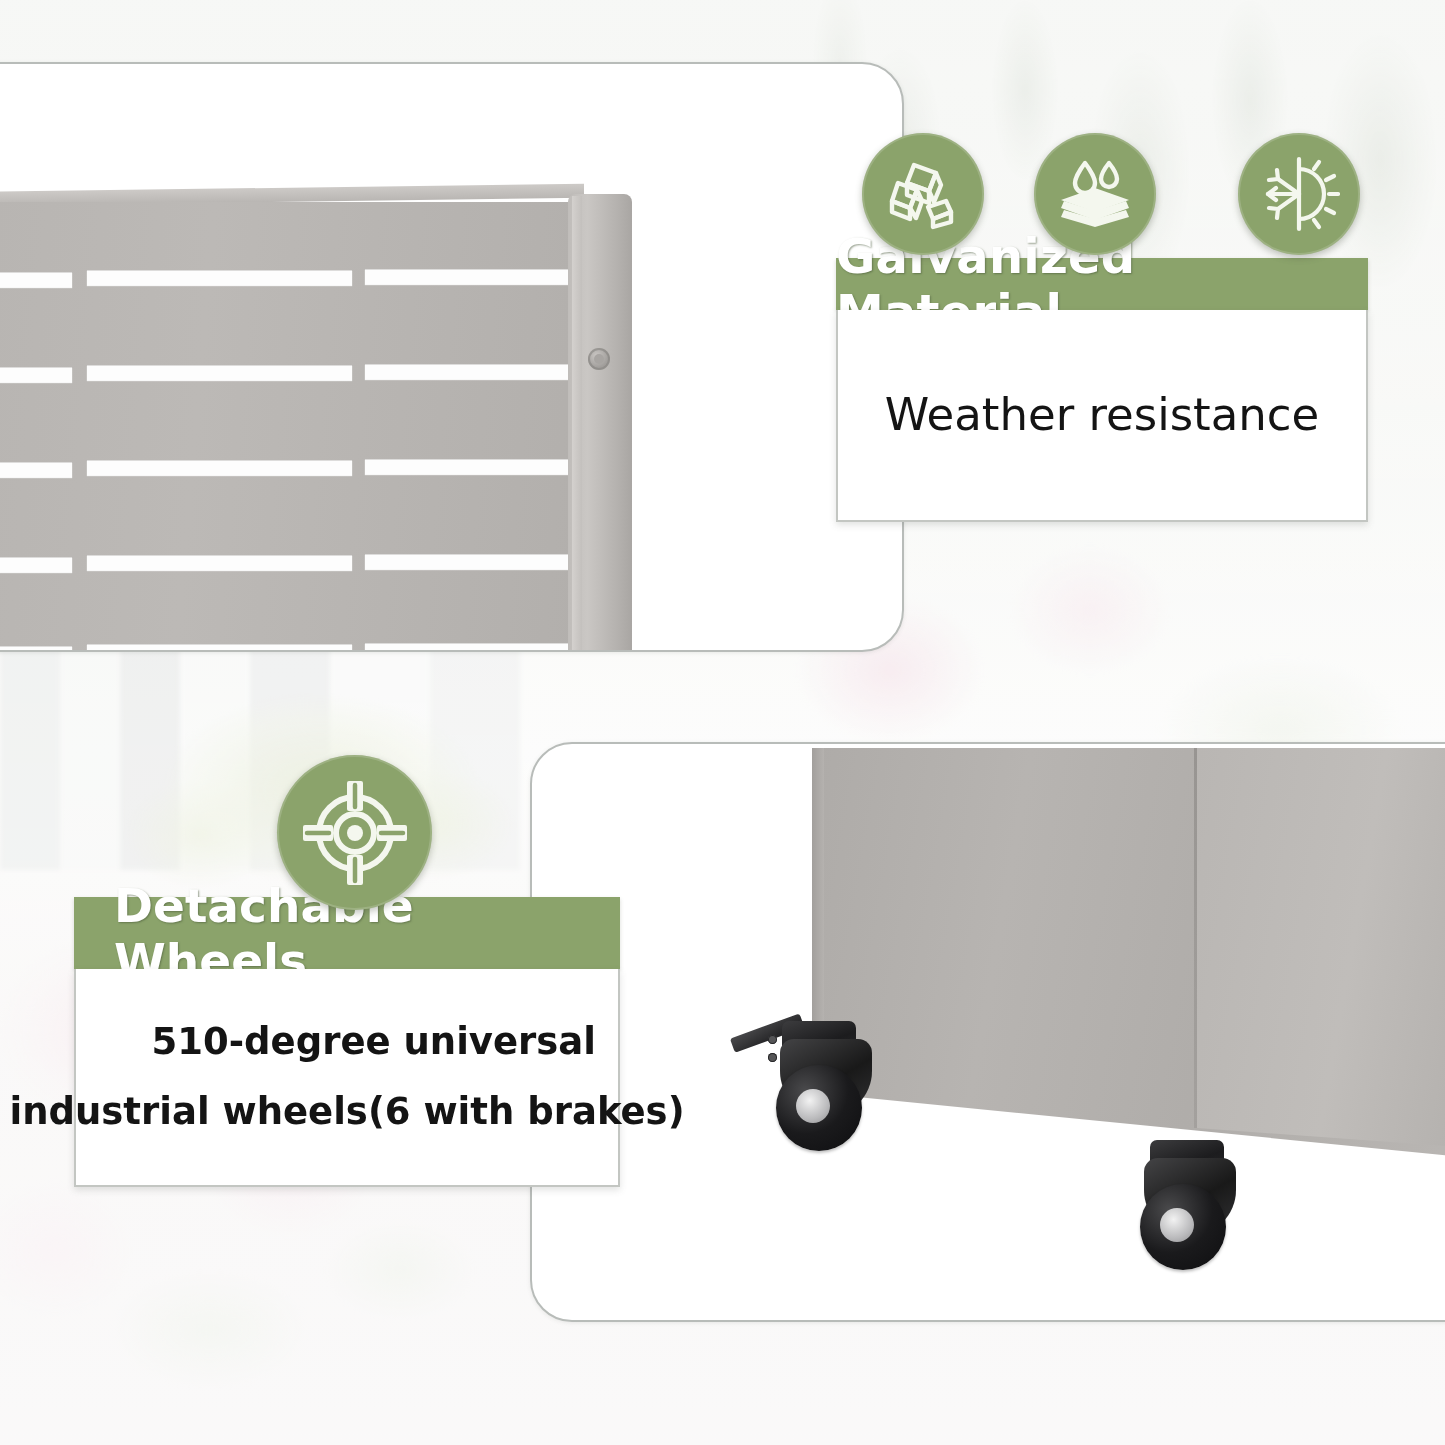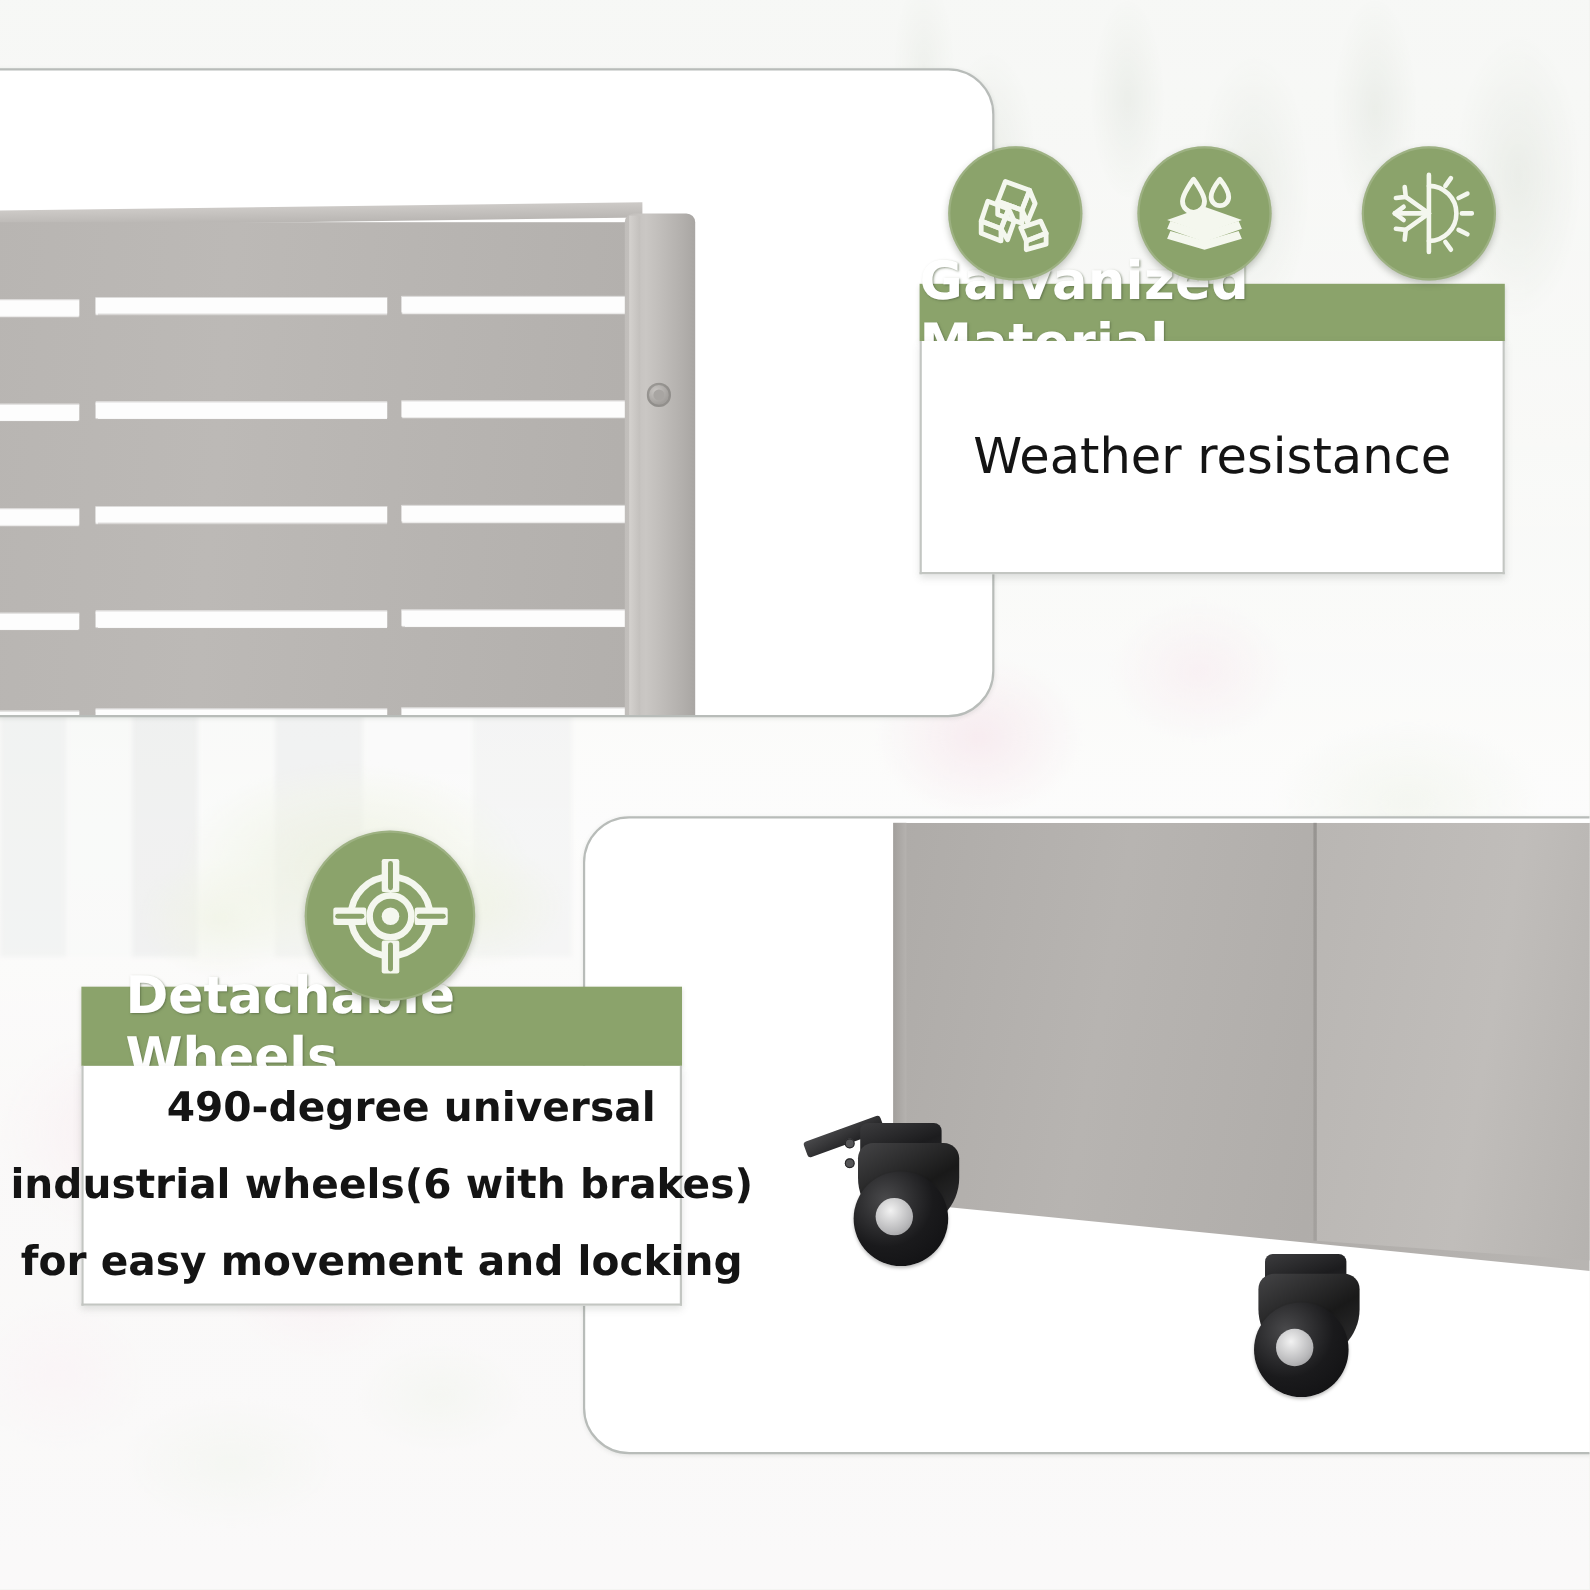--- a/index.html
+++ b/index.html
@@ -313,23 +313,22 @@
         <line x1="71" y1="41" x2="80" y2="41"></line>
         <line x1="68" y1="56" x2="76" y2="60"></line>
         <line x1="56" y1="67" x2="61" y2="74"></line>
       </g>
     </svg>
   </div>
 
   <div class="card card-wheel">
     <div class="title">Detachable Wheels</div>
     <div class="bodybox">
-      <div class="line l1">490-degree universal</div>
+      <div class="line l1">510-degree universal</div>
       <div class="line l2">industrial wheels(6 with brakes)</div>
-      <div class="line l3">for easy movement and locking</div>
     </div>
   </div>
 
   <div class="badge b4">
     <svg width="108" height="108" viewBox="0 0 108 108" aria-hidden="true">
       <g fill="none" stroke="#f4f7ee" stroke-width="6" stroke-linecap="butt">
         <circle cx="54" cy="54" r="36"></circle>
         <circle cx="54" cy="54" r="19"></circle>
       </g>
       <circle cx="54" cy="54" r="8" fill="#f4f7ee"></circle>

